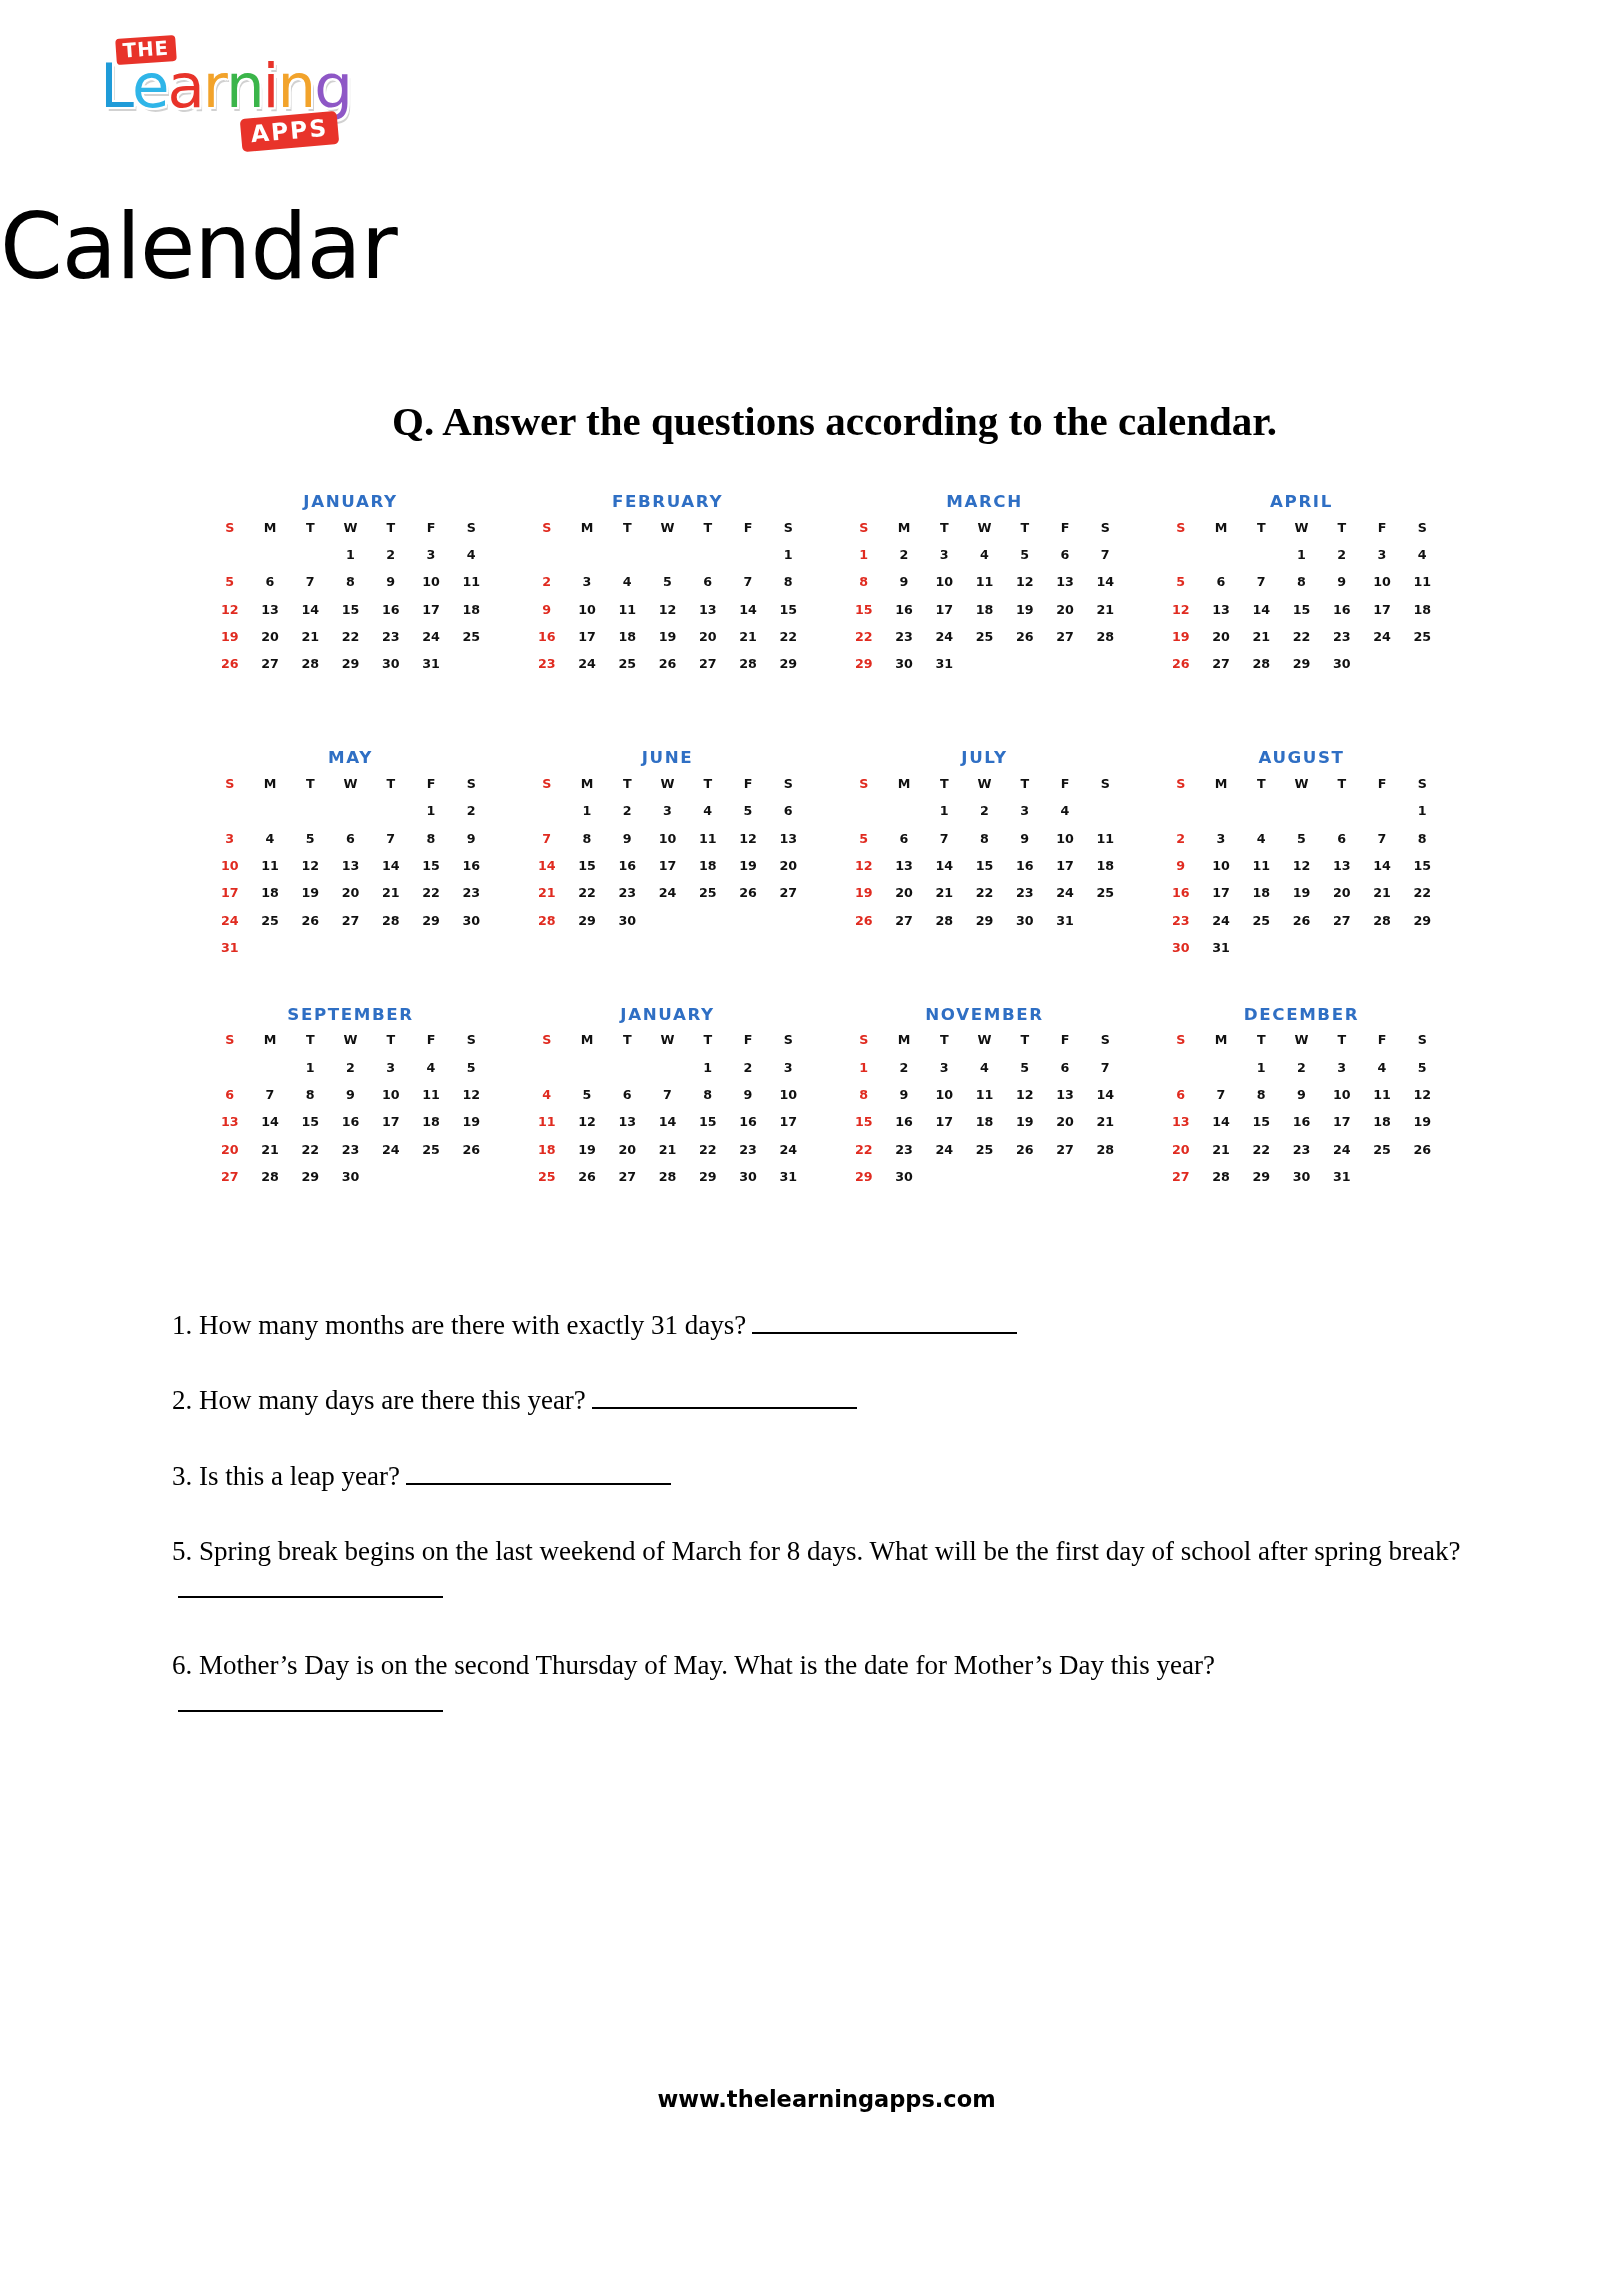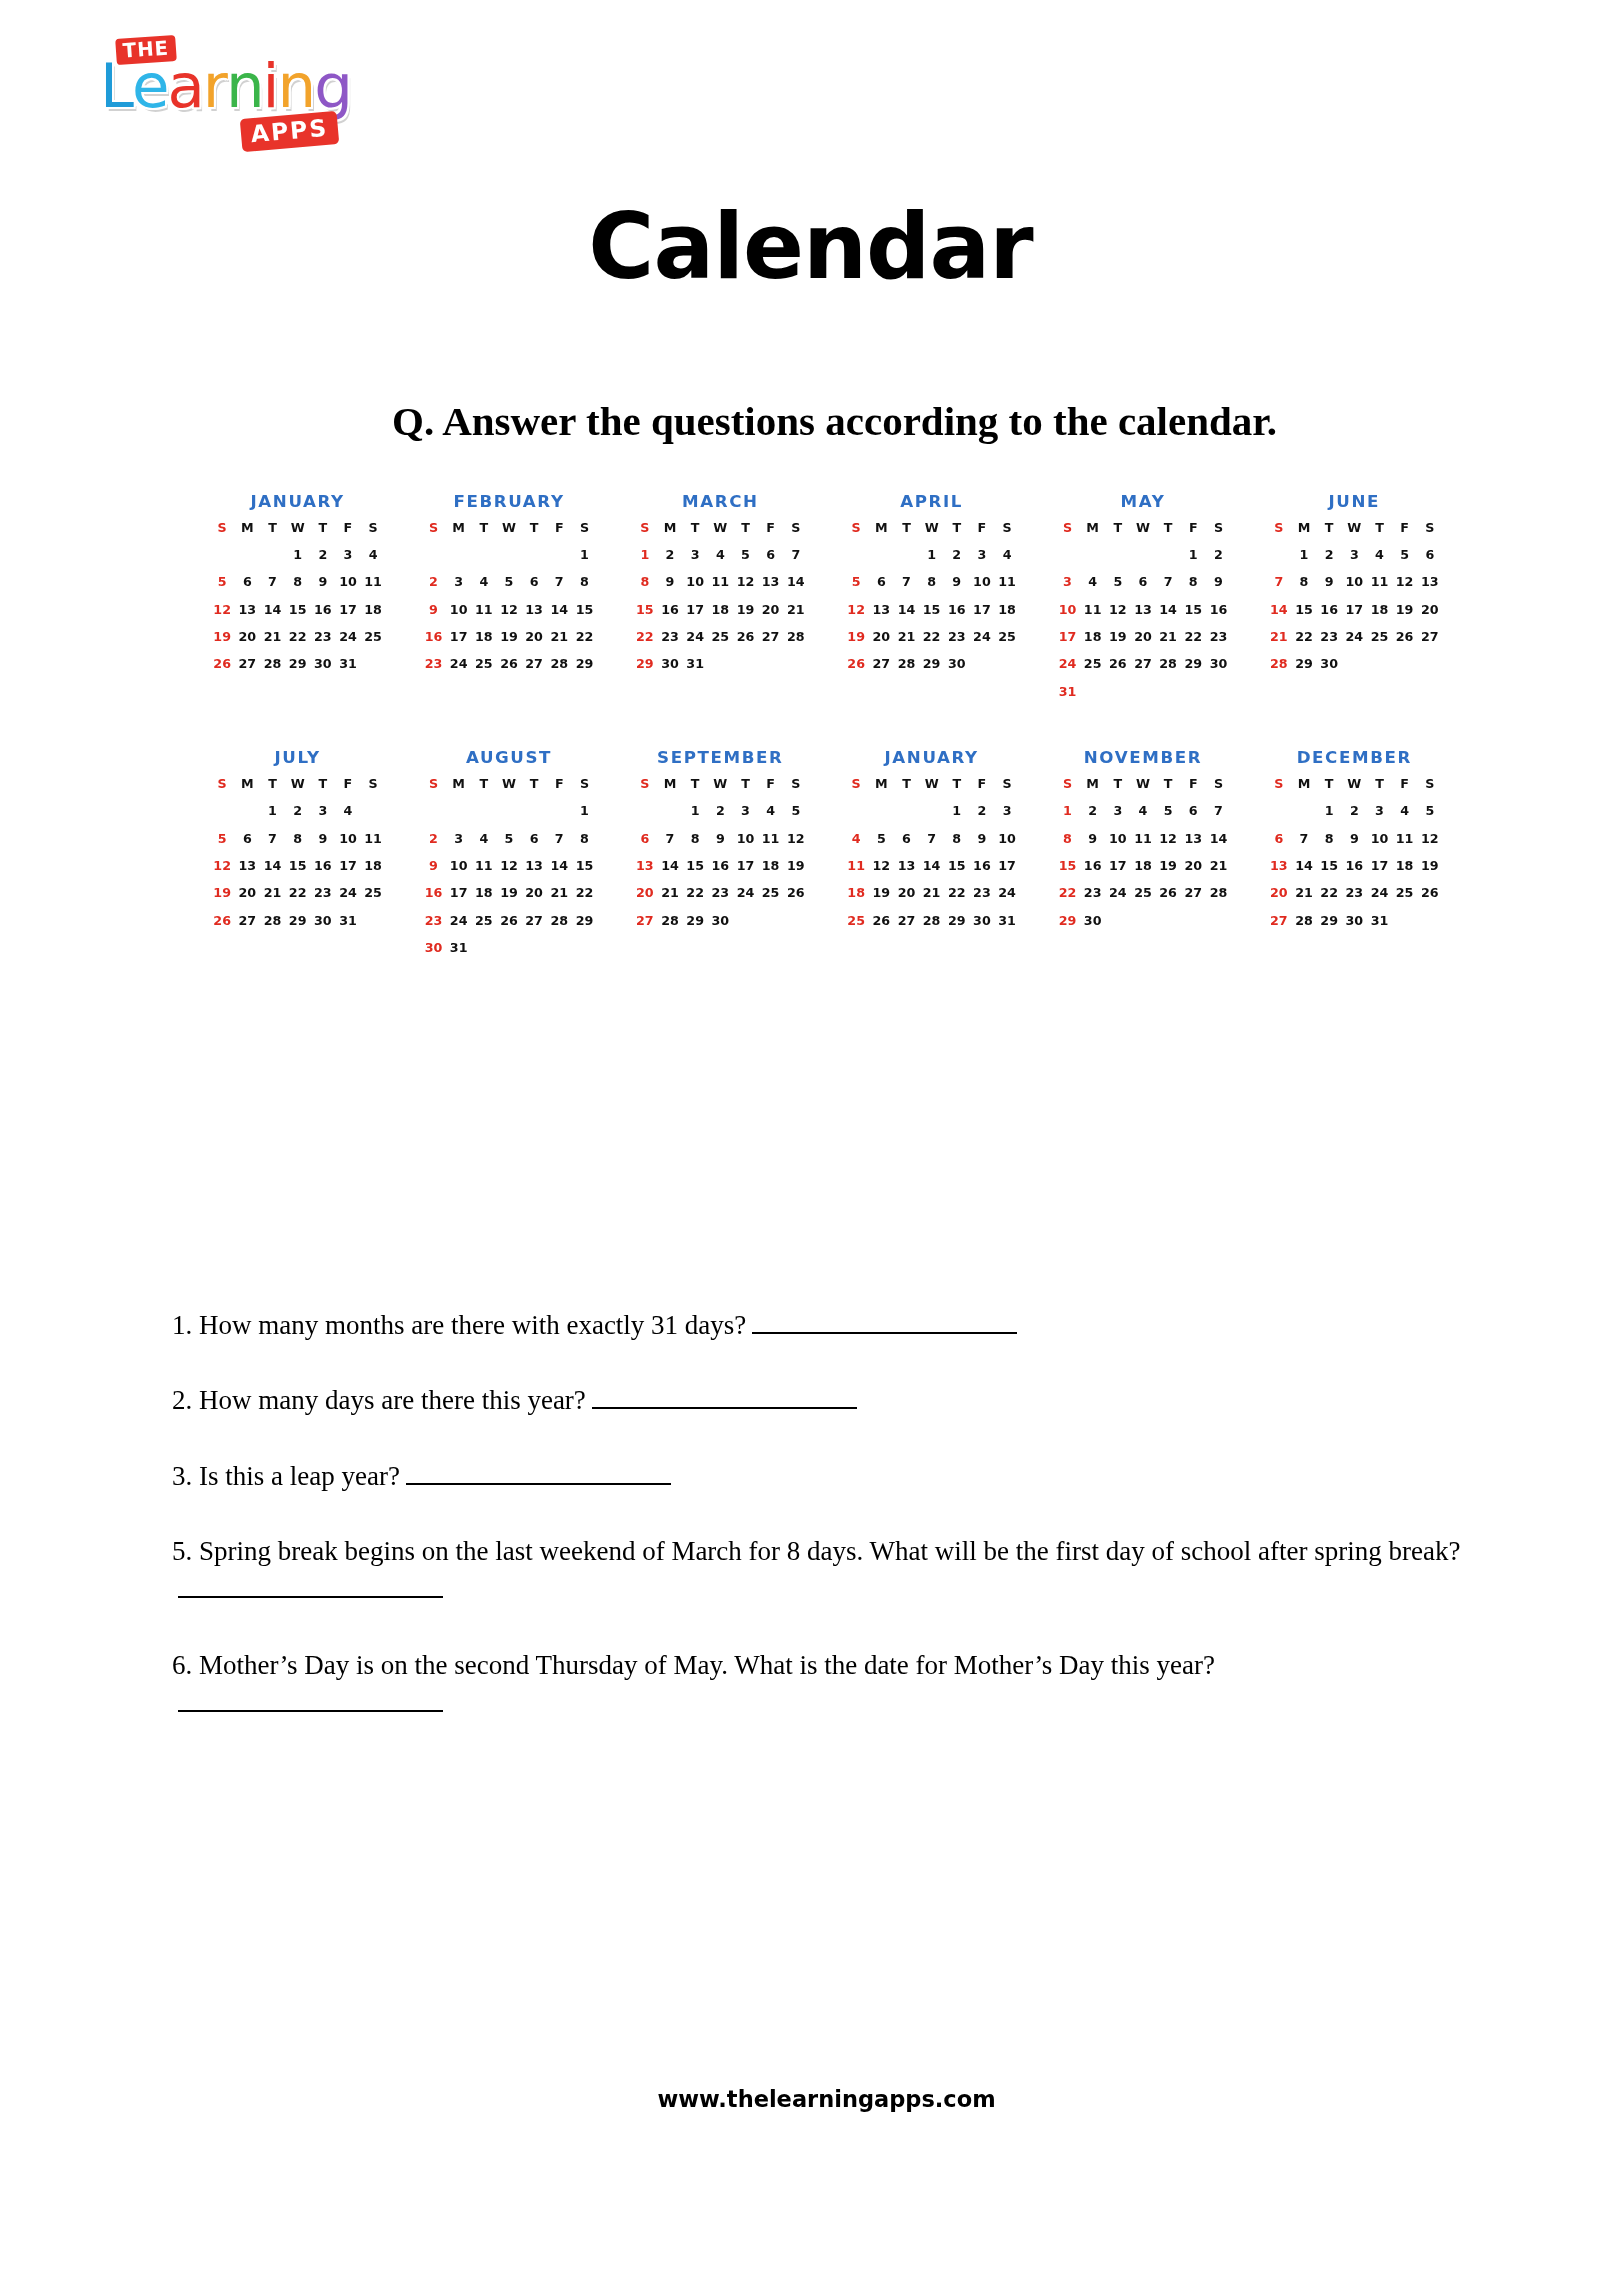--- a/index.html
+++ b/index.html
@@ -70,23 +70,22 @@
     letter-spacing: 2px;
     transform: rotate(-5deg);
   }
 
   
   .title {
     position: absolute;
     top: 194px;
     left: 0;
     width: 100%;
-    text-align: center;
     font-family: "DejaVu Sans", sans-serif;
-    font-weight: bold;
+    font-weight: normal;
     font-size: 90px;
     letter-spacing: -1px;
   }
 
   
   .prompt {
     position: absolute;
     top: 397px;
     left: 0;
     width: 100%;
@@ -98,21 +97,21 @@
   }
 
   
   .calendar {
     position: absolute;
     left: 192px;
     top: 487px;
     width: 1268px;
     height: 769px;
     display: grid;
-    grid-template-columns: repeat(6, 1fr);
+    grid-template-columns: repeat(4, 1fr);
     grid-template-rows: repeat(3, 1fr);
     column-gap: 0px;
     row-gap: 0px;
   }
   .month {
     padding: 3.9px 17.6px 0 17.6px;
     box-sizing: border-box;
   }
   .month-name {
     text-align: center;

